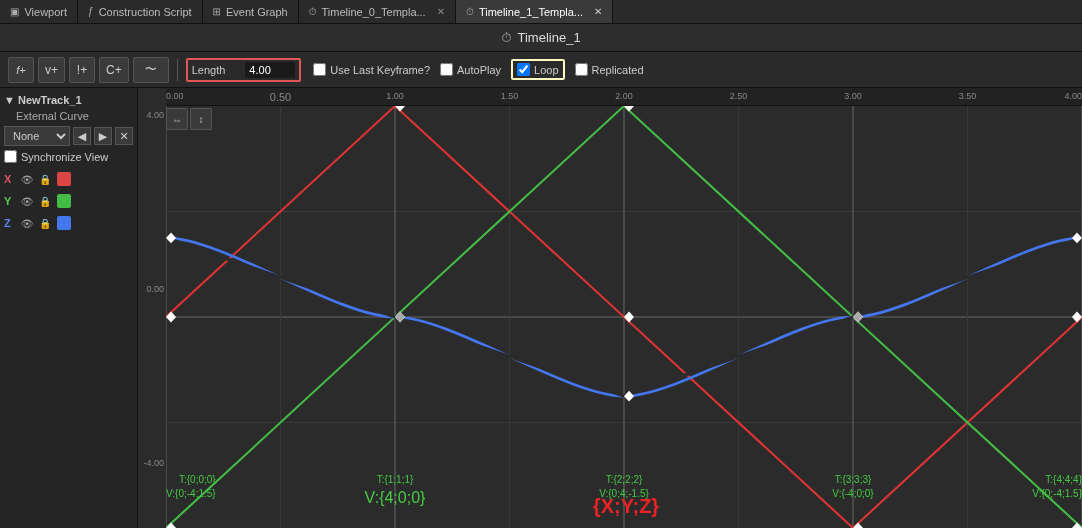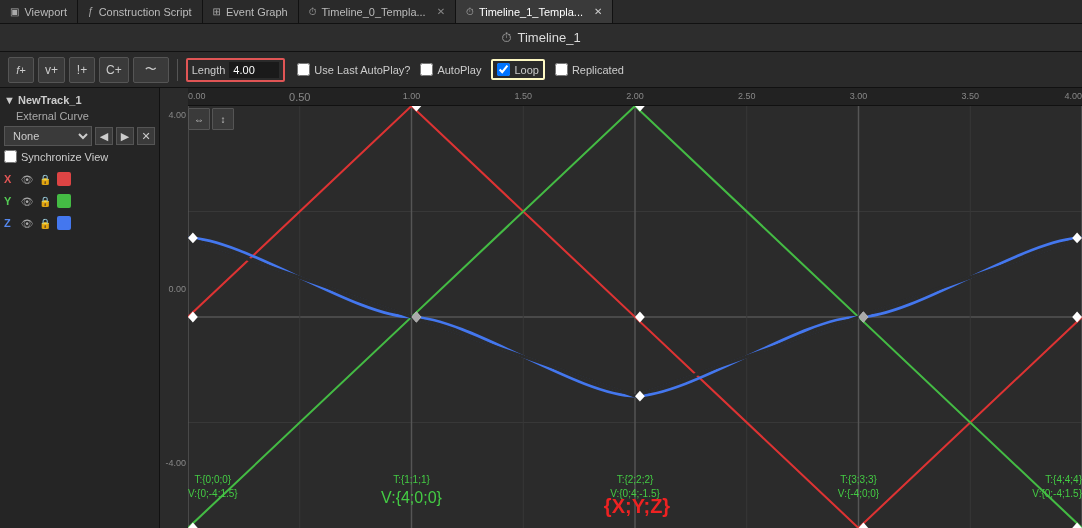--- a/index.html
+++ b/index.html
@@ -26,40 +26,40 @@
     
     #toolbar {
       background: #2a2a2a; height: 36px; display: flex; align-items: center; padding: 0 8px; gap: 4px; border-bottom: 1px solid #111;
     }
     .tool-btn {
       background: #3a3a3a; border: 1px solid #555; color: #ccc; padding: 2px 6px; font-size: 12px; cursor: pointer; height: 26px; display: flex; align-items: center; justify-content: center; min-width: 26px; border-radius: 2px;
     }
     .tool-sep { width: 1px; background: #555; height: 22px; margin: 0 4px; }
 
     .length-group {
-      display: flex; align-items: center; gap: 4px; border: 2px solid #e05555; padding: 2px 4px; border-radius: 2px;
+      display: flex; align-items: center; gap: 20px; border: 2px solid #e05555; padding: 2px 4px; border-radius: 2px;
     }
     .length-label { color: #ccc; font-size: 11px; }
     .length-input {
       background: #1a1a1a; border: none; color: #fff; font-size: 11px; width: 50px; padding: 2px 4px; outline: none;
     }
 
     .checkbox-group {
       display: flex; align-items: center; gap: 4px; color: #ccc; font-size: 11px; cursor: pointer;
     }
     .checkbox-group input { cursor: pointer; }
 
     
     #main {
       display: flex; height: calc(528px - 24px - 28px - 36px); 
     }
 
     
     #left-panel {
-      width: 160px; background: #252525; border-right: 1px solid #111; display: flex; flex-direction: column; padding: 4px;
+      width: 138px; background: #252525; border-right: 1px solid #111; display: flex; flex-direction: column; padding: 4px;
     }
     .track-name { font-size: 11px; color: #ccc; padding: 2px 0 4px 0; font-weight: bold; }
     .track-label { font-size: 11px; color: #aaa; margin-bottom: 4px; padding-left: 12px; }
 
     .curve-selector-row {
       display: flex; align-items: center; gap: 3px; margin-bottom: 4px;
     }
     .curve-dropdown {
       background: #3a3a3a; border: 1px solid #555; color: #ccc; font-size: 11px; padding: 1px 4px; flex: 1; height: 20px;
     }
@@ -151,21 +151,21 @@
   </button>
   <div class="tool-sep"></div>
 
   <div class="length-group">
     <span class="length-label">Length</span>
     <input class="length-input" type="text" value="4.00" style="">
   </div>
 
   <label class="checkbox-group" style="margin-left:8px;">
     <input type="checkbox" style="">
-    <span>Use Last AutoPlay?</span>
+    <span>Use Last Keyframe?</span>
   </label>
 
   <label class="checkbox-group" style="margin-left:6px;">
     <input type="checkbox" style="">
     <span>AutoPlay</span>
   </label>
 
   <label class="checkbox-group" style="margin-left:6px; border: 2px solid #fef9c3; padding: 2px 4px; border-radius: 2px;">
     <input type="checkbox" checked="" style="">
     <span>Loop</span>
@@ -294,21 +294,21 @@
     </svg>
 
     <div style="position:absolute; left:0; top:20px; width:28px; height:calc(100% - 20px); display:flex; flex-direction:column; justify-content:space-between; padding: 0;">
       <span class="v-label" style="font-size:9px; color:#888; text-align:right; padding-right:2px; padding-top:2px;">4.00</span>
       <span class="v-label" style="font-size:9px; color:#888; text-align:right; padding-right:2px;">0.00</span>
       <span class="v-label" style="font-size:9px; color:#888; text-align:right; padding-right:2px; padding-bottom:60px;">-4.00</span>
     </div>
 
     <div style="position:absolute; bottom:55px; left:28px; right:0; pointer-events:none;">
 
-      <div style="position:absolute; left:0%; transform:translateX(0); text-align:center;">
+      <div style="position:absolute; left:0%; transform:translateX(0); text-align:right;">
         <div style="color:#44cc44; font-size:10px; line-height:1.4;">T:{0;0;0}</div>
         <div style="color:#44cc44; font-size:10px; line-height:1.4;">V:{0;-4;1.5}</div>
       </div>
 
       <div style="position:absolute; left:25%; transform:translateX(-50%); text-align:center;">
         <div style="color:#44cc44; font-size:10px; line-height:1.4;">T:{1;1;1}</div>
         <div style="color:#44cc44; font-size:16px; line-height:1.4;">V:{4;0;0}</div>
       </div>
 
       <div style="position:absolute; left:50%; transform:translateX(-50%); text-align:center;">

